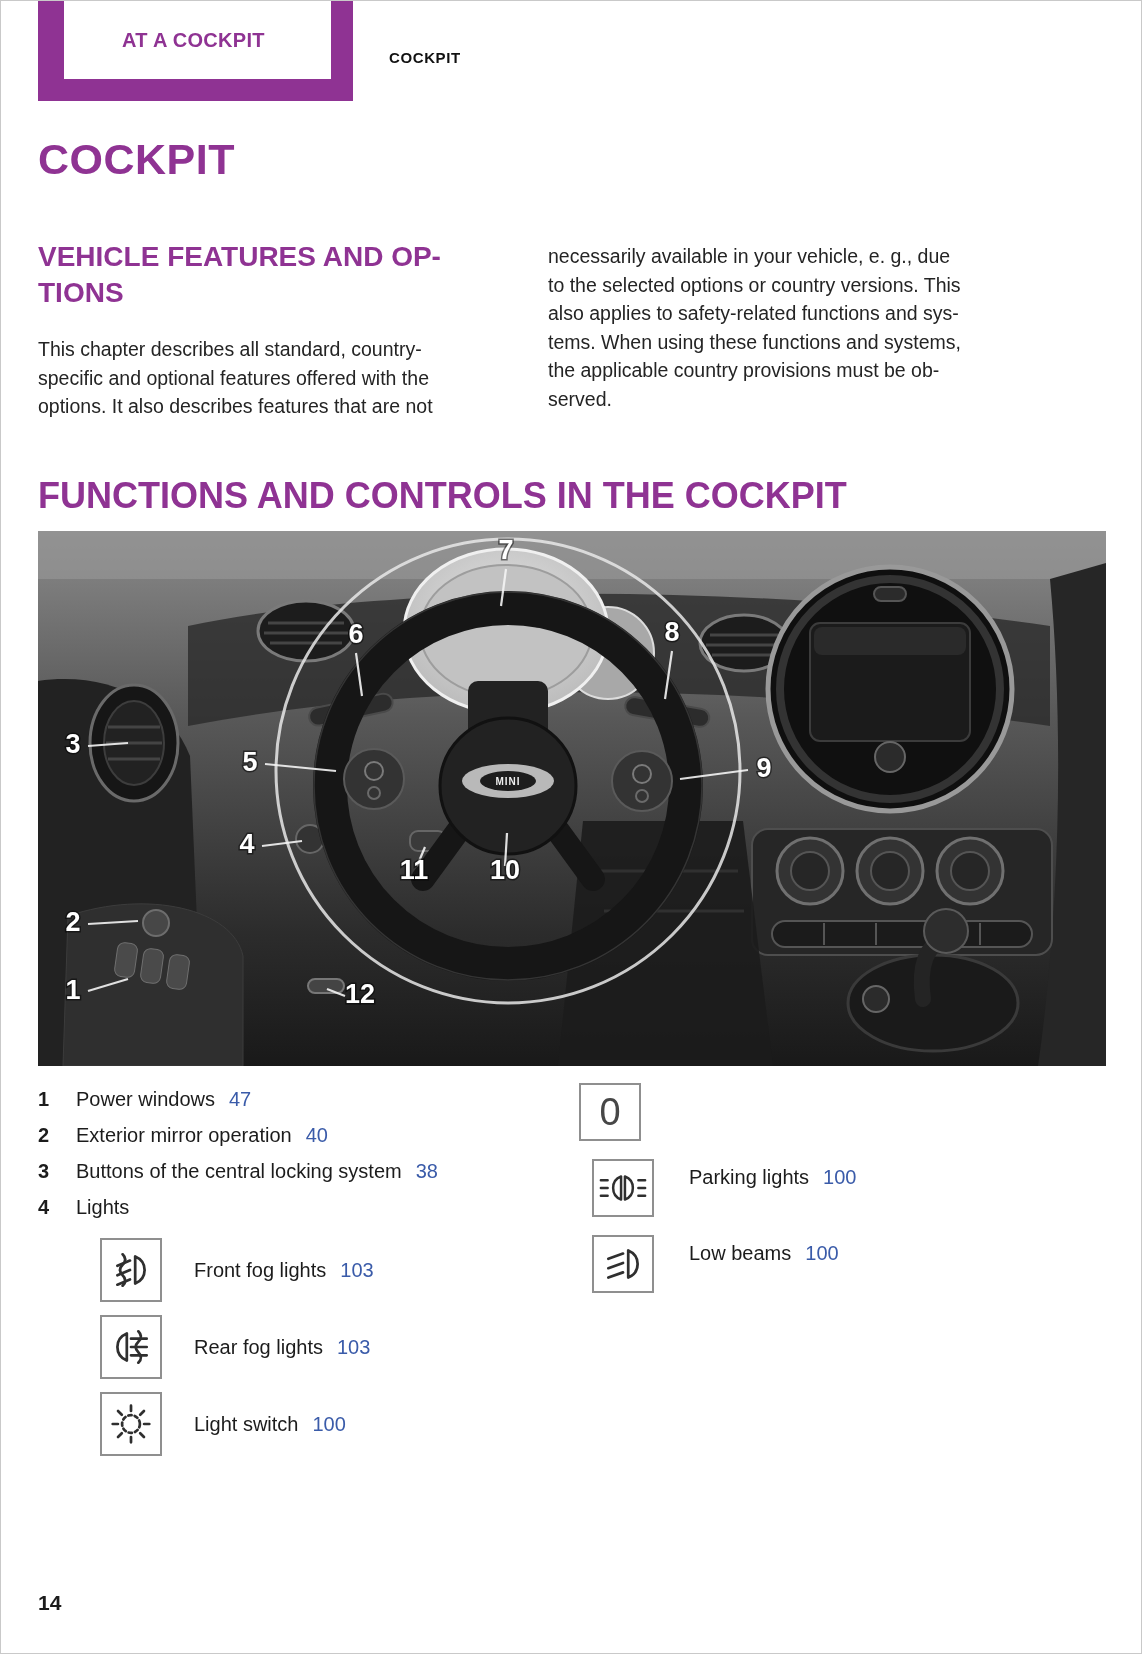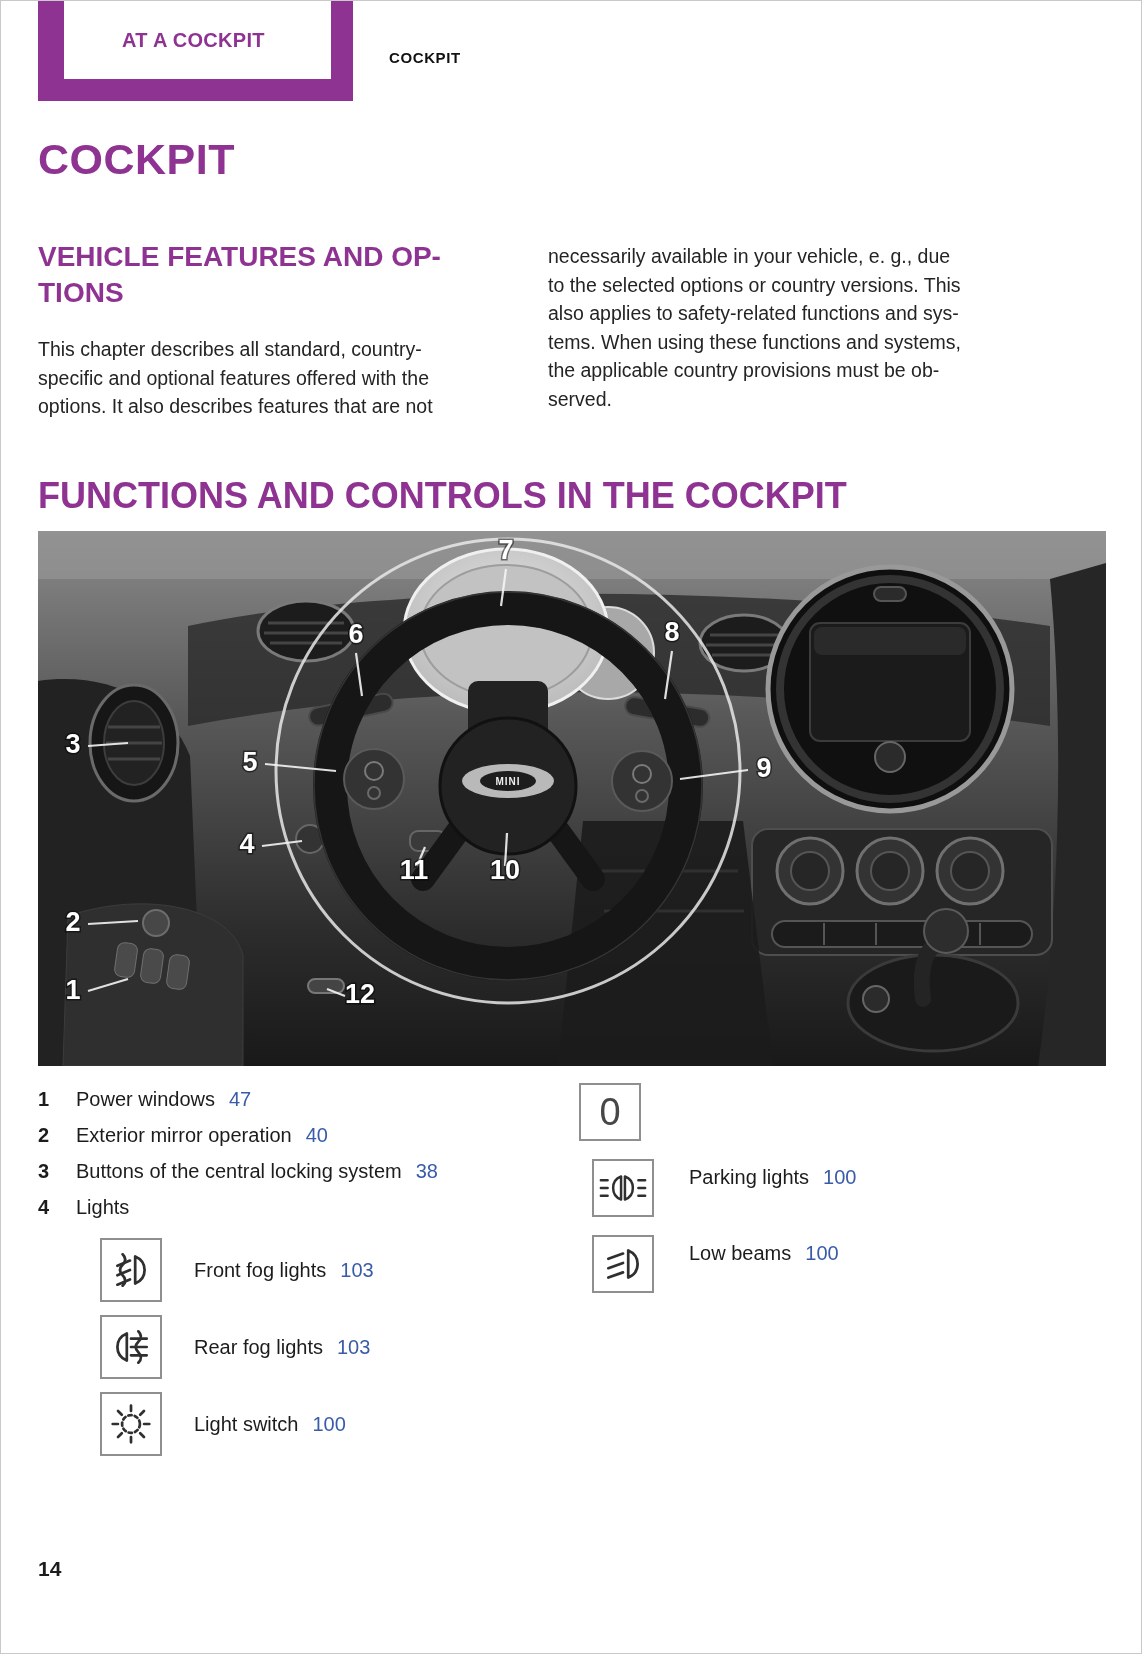--- a/index.html
+++ b/index.html
@@ -38,21 +38,21 @@
   .icon-box{width:62px;height:64px;border:2px solid #8f8f8f;background:#fff;display:flex;align-items:center;justify-content:center;flex:0 0 auto;}
   .icon-box.short{height:58px;}
   .sub .lbl{margin-left:32px;font-size:20px;}
   .legend-right{position:absolute;left:578px;top:1082px;width:470px;}
   .rblock{display:flex;align-items:flex-start;}
   .rblock + .rblock{margin-top:18px;padding-left:13px;}
   .rtext{margin-left:35px;}
   .rline{font-size:20px;line-height:36px;display:flex;align-items:center;}
   .zero{font-size:38px;color:#474747;font-weight:400;line-height:1;}
   .icon-svg{stroke:#2f2f2f;stroke-width:2.6;fill:none;stroke-linecap:round;stroke-linejoin:round;}
-  .pagenum{position:absolute;left:37px;top:1556px;font-size:21px;font-weight:bold;}
+  .pagenum{position:absolute;left:37px;top:1590px;font-size:21px;font-weight:bold;}
   .callout{font-size:27px;font-weight:bold;fill:#fff;paint-order:stroke;stroke:rgba(0,0,0,.5);stroke-width:3px;text-anchor:middle;}
   .leader{stroke:#f4f4f4;stroke-width:2.2;opacity:.9;}
 </style>
 </head>
 <body>
 
 <div class="page">
 
   <div class="h-banner">
     <div class="h-tab">

